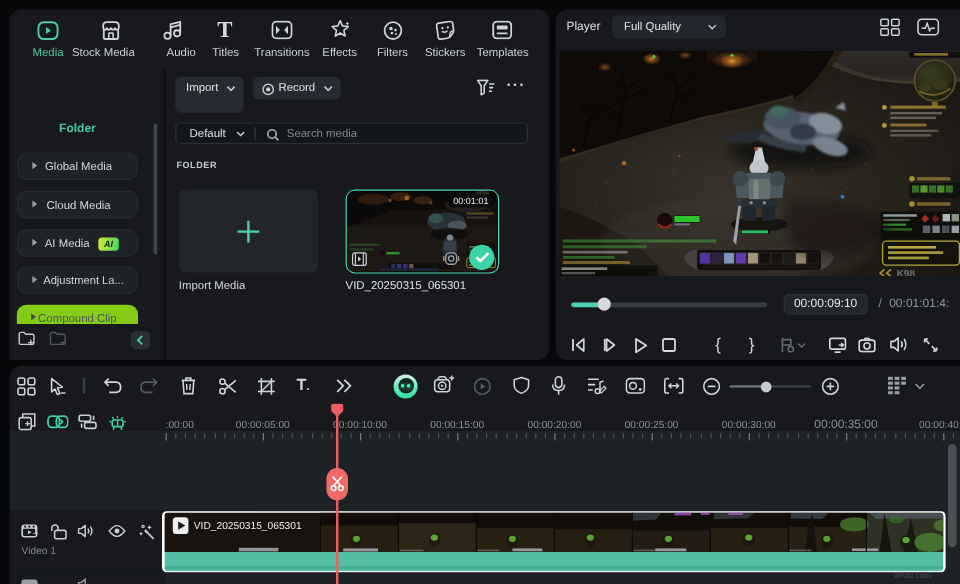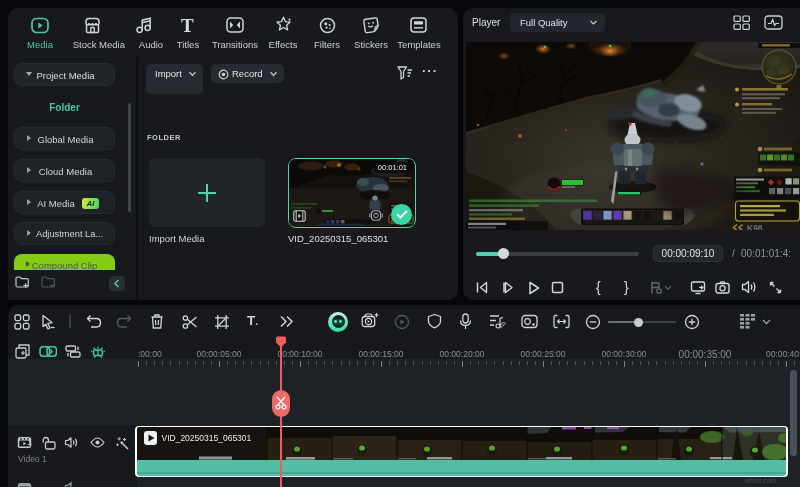--- a/index.html
+++ b/index.html
@@ -22,21 +22,21 @@
     <rect x="1" y="1.5" width="16" height="14" rx="4.5" fill="none" stroke="#4ecba8" stroke-width="1.7"></rect>
     <path d="M7.4 5.6 L11.6 8.5 L7.4 11.4 Z" fill="#4ecba8"></path>
   </svg>
   <div class="lbl" style="left:7px;top:31px;width:50px;text-align:center;font-size:9.5px;color:#4fc8a6">Media</div>
 
   <svg class="abs" style="left:76px;top:9px" width="17" height="17" viewBox="0 0 17 17">
     <path d="M2.5 8 L2.5 14.5 Q2.5 15.5 3.5 15.5 L13.5 15.5 Q14.5 15.5 14.5 14.5 L14.5 8" fill="none" stroke="#d2d5d8" stroke-width="1.5"></path>
     <path d="M2 4.5 Q2 1.5 5 1.5 L12 1.5 Q15 1.5 15 4.5 L15 6 Q15 7.8 13.4 7.8 Q11.9 7.8 11.9 6 Q11.9 7.8 10.2 7.8 Q8.5 7.8 8.5 6 Q8.5 7.8 6.8 7.8 Q5.1 7.8 5.1 6 Q5.1 7.8 3.6 7.8 Q2 7.8 2 6 Z" fill="none" stroke="#d2d5d8" stroke-width="1.5"></path>
     <rect x="6.7" y="10.5" width="3.6" height="5" rx="0.5" fill="none" stroke="#d2d5d8" stroke-width="1.3"></rect>
   </svg>
-  <div class="lbl" style="left:52px;top:31px;width:65px;text-align:right;font-size:9.5px;color:#ced1d5">Stock Media</div>
+  <div class="lbl" style="left:52px;top:31px;width:65px;text-align:left;font-size:9.5px;color:#ced1d5">Stock Media</div>
 
   <svg class="abs" style="left:127px;top:8px" width="17" height="18" viewBox="0 0 17 18">
     <circle cx="4.6" cy="13.8" r="2.6" fill="none" stroke="#d2d5d8" stroke-width="1.5"></circle>
     <circle cx="12.6" cy="11.8" r="2.6" fill="none" stroke="#d2d5d8" stroke-width="1.5"></circle>
     <path d="M7.2 13.8 L7.2 4.2 L15.2 2.2 L15.2 11.8" fill="none" stroke="#d2d5d8" stroke-width="1.5"></path>
     <path d="M7.2 6.8 L15.2 4.8" stroke="#d2d5d8" stroke-width="1.5"></path>
   </svg>
   <div class="lbl" style="left:118px;top:31px;width:50px;text-align:center;font-size:9.5px;color:#ced1d5">Audio</div>
 
   <div class="lbl" style="left:173px;top:7px;font-family:'Liberation Serif',serif;font-size:19px;font-weight:bold;color:#d8dbde">T</div>
@@ -77,24 +77,20 @@
 
   <svg class="abs" style="left:402px;top:9px" width="17" height="16" viewBox="0 0 17 16">
     <rect x="1" y="1" width="15" height="14" rx="3" fill="none" stroke="#d2d5d8" stroke-width="1.5"></rect>
     <rect x="4" y="4.2" width="9" height="3.4" rx="0.8" fill="#d2d5d8"></rect>
     <path d="M4 10.8 L13 10.8" stroke="#d2d5d8" stroke-width="1.4"></path>
   </svg>
   <div class="lbl" style="left:383px;top:31px;width:56px;text-align:center;font-size:9.5px;color:#ced1d5">Templates</div>
 </div>
 
 <div id="sidebar" class="abs" style="left:8px;top:57px;width:128px;height:243px">
-  <div class="abs" style="left:6px;top:6px;width:101px;height:23px;background:#212529;border:1px solid #282d33;border-radius:8px">
-    <span style="position:absolute;left:11px;top:8px;width:0;height:0;border-left:3.5px solid transparent;border-right:3.5px solid transparent;border-top:4.5px solid #aab0b5"></span>
-    <div class="lbl" style="left:0;top:6px;width:101px;text-align:center;font-size:9.5px;color:#dcdfe2">Project Media</div>
-  </div>
   <div class="lbl" style="left:0;top:45px;width:113px;text-align:center;font-size:10px;font-weight:bold;color:#4cc7a4">Folder</div>
   <div class="abs" style="left:6px;top:70px;width:101px;height:23px;background:#1f2328;border:1px solid #262b30;border-radius:8px">
     <span style="position:absolute;left:12px;top:7px;width:0;height:0;border-top:3.5px solid transparent;border-bottom:3.5px solid transparent;border-left:4.5px solid #9ba1a6"></span>
     <div class="lbl" style="left:0;top:6px;width:101px;text-align:center;font-size:9.5px;color:#d3d6da">Global Media</div>
   </div>
   <div class="abs" style="left:6px;top:102px;width:101px;height:23px;background:#1f2328;border:1px solid #262b30;border-radius:8px">
     <span style="position:absolute;left:12px;top:7px;width:0;height:0;border-top:3.5px solid transparent;border-bottom:3.5px solid transparent;border-left:4.5px solid #9ba1a6"></span>
     <div class="lbl" style="left:0;top:6px;width:101px;text-align:center;font-size:9.5px;color:#d3d6da">Cloud Media</div>
   </div>
   <div class="abs" style="left:6px;top:165px;width:101px;height:23px;background:#1f2328;border:1px solid #262b30;border-radius:8px">
@@ -146,20 +142,32 @@
           <path d="M1.5 1.2 L4.5 4.4 L7.5 1.2" fill="none" stroke="#c9ccd0" stroke-width="1.3"></path>
         </svg>
   </div>
 
   <svg class="abs" style="left:259px;top:9px" width="16" height="14" viewBox="0 0 16 14">
     <path d="M1 1 L9.5 1 L6.5 5.5 L6.5 11.5 L4 13 L4 5.5 Z" fill="none" stroke="#d2d5d8" stroke-width="1.3" stroke-linejoin="round"></path>
     <path d="M10.5 4 L15 4 M10.5 7 L14 7 M10.5 10 L13 10" stroke="#d2d5d8" stroke-width="1.3"></path>
   </svg>
   <div class="lbl" style="left:284px;top:6px;font-size:13px;font-weight:bold;color:#d2d5d8;letter-spacing:1px">···</div>
 
+  <div class="abs" style="left:8px;top:45px;width:294px;height:18px;background:#14171a;border:1px solid #2b3036;border-radius:4px">
+    <div class="lbl" style="left:11px;top:3px;font-size:9.5px;color:#dfe2e5">Default</div>
+    <svg class="abs" style="left:49px;top:6px" width="9" height="6" viewBox="0 0 9 6">
+          <path d="M1.5 1 L4.5 4 L7.5 1" fill="none" stroke="#c9ccd0" stroke-width="1.2"></path>
+        </svg>
+    <div class="abs" style="left:65px;top:3px;width:1px;height:11px;background:#383d43"></div>
+    <svg class="abs" style="left:75px;top:3.5px" width="11" height="11" viewBox="0 0 11 11">
+      <circle cx="4.7" cy="4.7" r="3.5" fill="none" stroke="#aeb2b7" stroke-width="1.3"></circle>
+      <path d="M7.3 7.3 L10 10" stroke="#aeb2b7" stroke-width="1.3"></path>
+    </svg>
+    <div class="lbl" style="left:92px;top:3px;font-size:9.5px;color:#83888e">Search media</div>
+  </div>
   <div class="lbl" style="left:9px;top:76px;font-size:7.5px;font-weight:bold;letter-spacing:.5px;color:#c6c9cd">FOLDER</div>
 
   <div class="abs" style="left:11px;top:101px;width:116px;height:69px;background:#22262b;border-radius:6px">
     <svg class="abs" style="left:48px;top:25px" width="20" height="20" viewBox="0 0 20 20">
           <path d="M10 1 L10 19 M1 10 L19 10" stroke="#52d1ae" stroke-width="2"></path>
         </svg>
   </div>
   <div class="lbl" style="left:11px;top:176px;font-size:9.5px;color:#d6d9dc">Import Media</div>
 
   <div class="abs" style="left:150px;top:101px;width:128px;height:69.5px;border:1.6px solid #4fd6b2;border-radius:8px;overflow:hidden;background:#100d0a">

